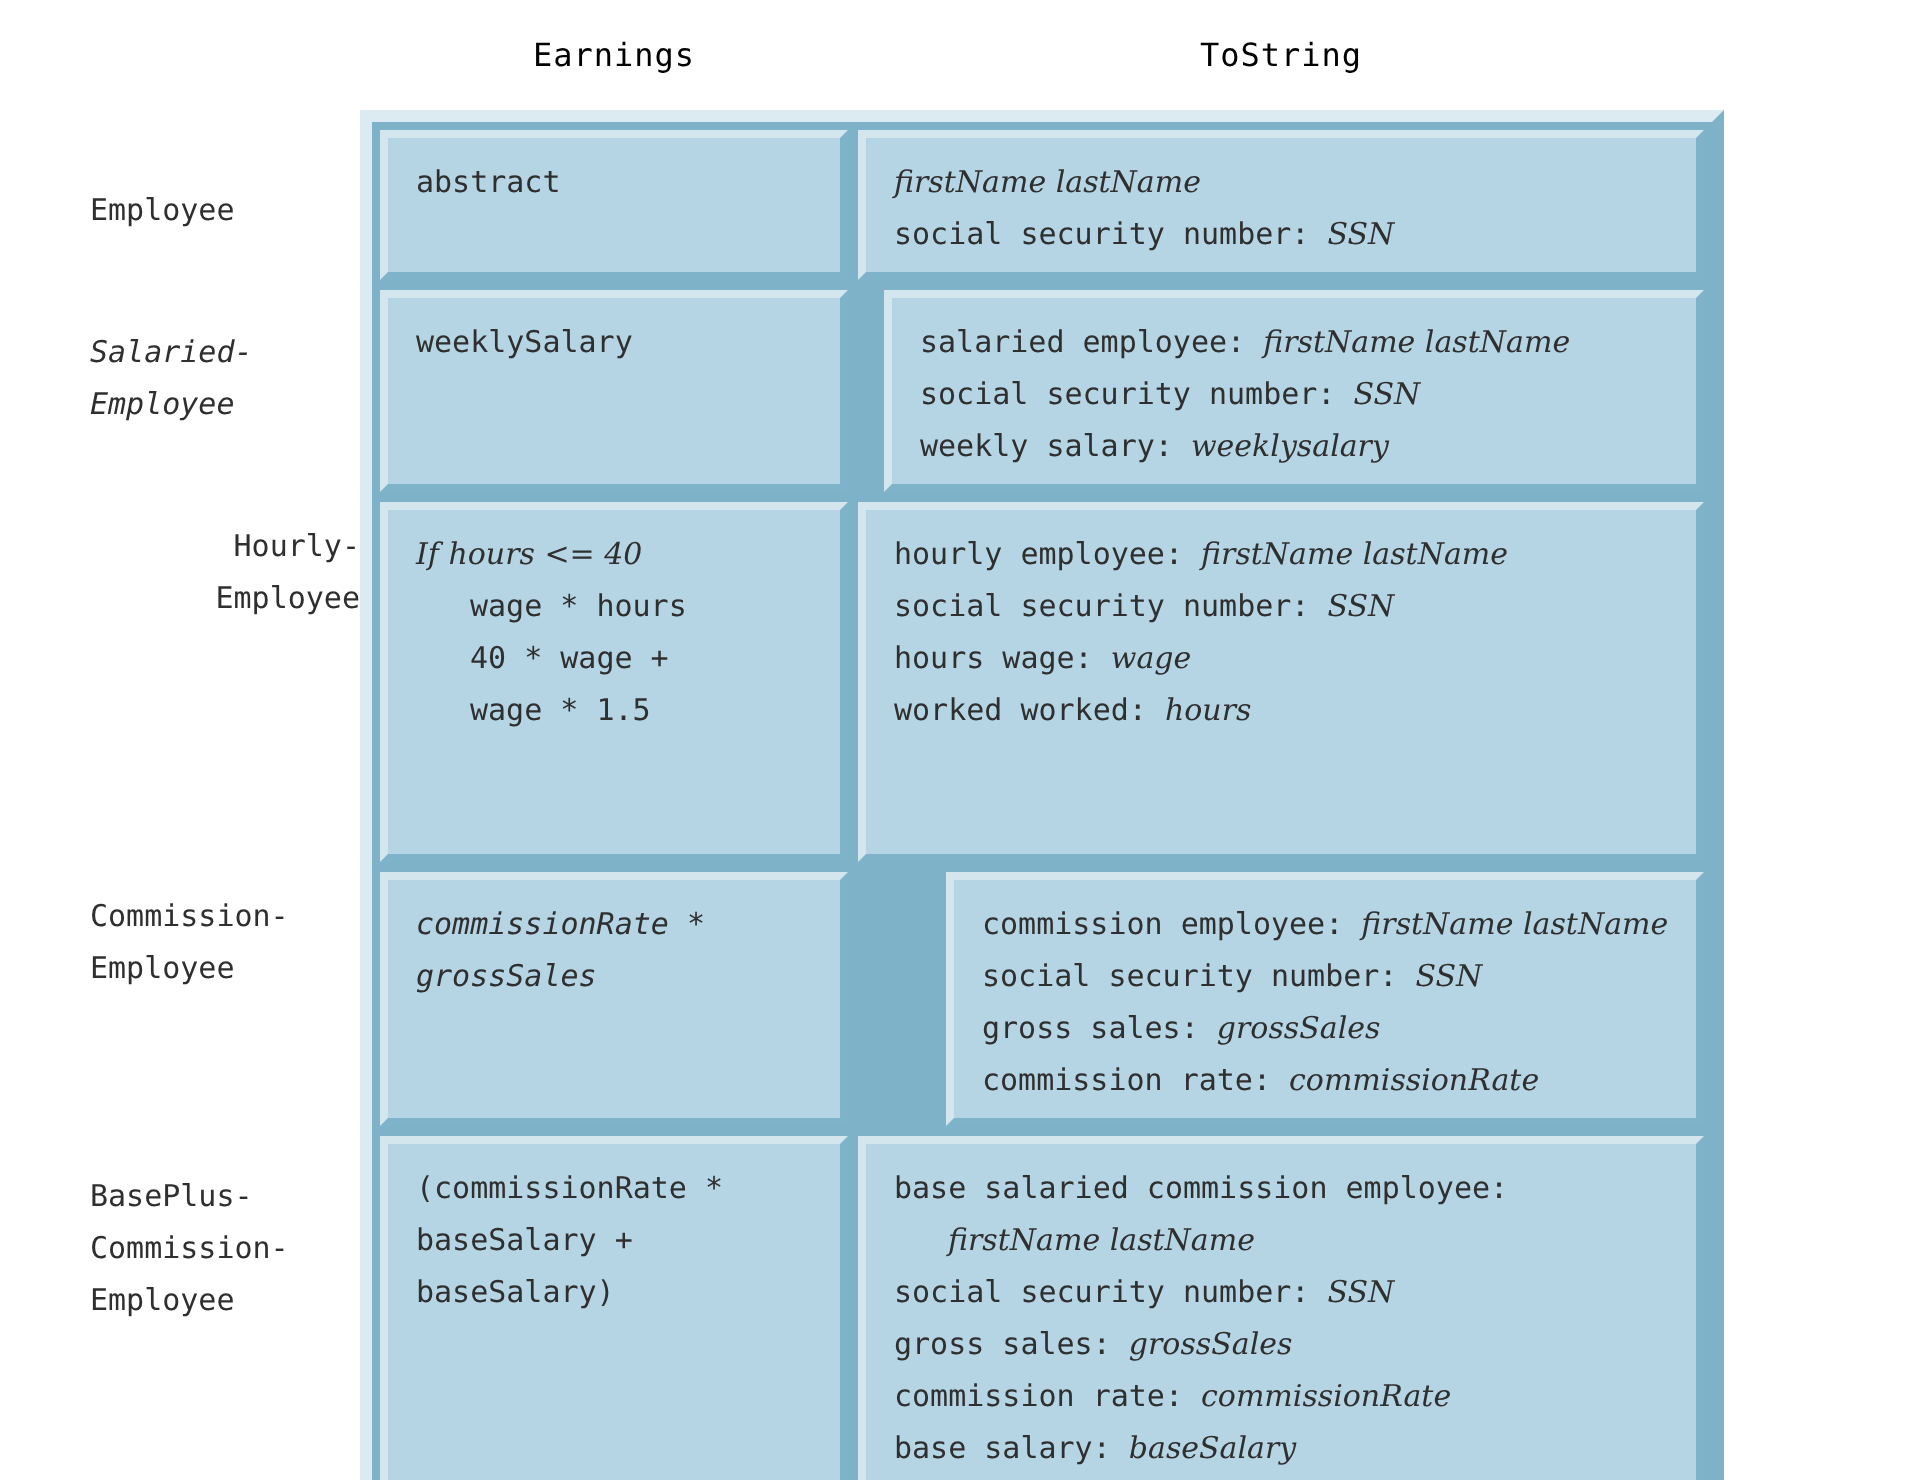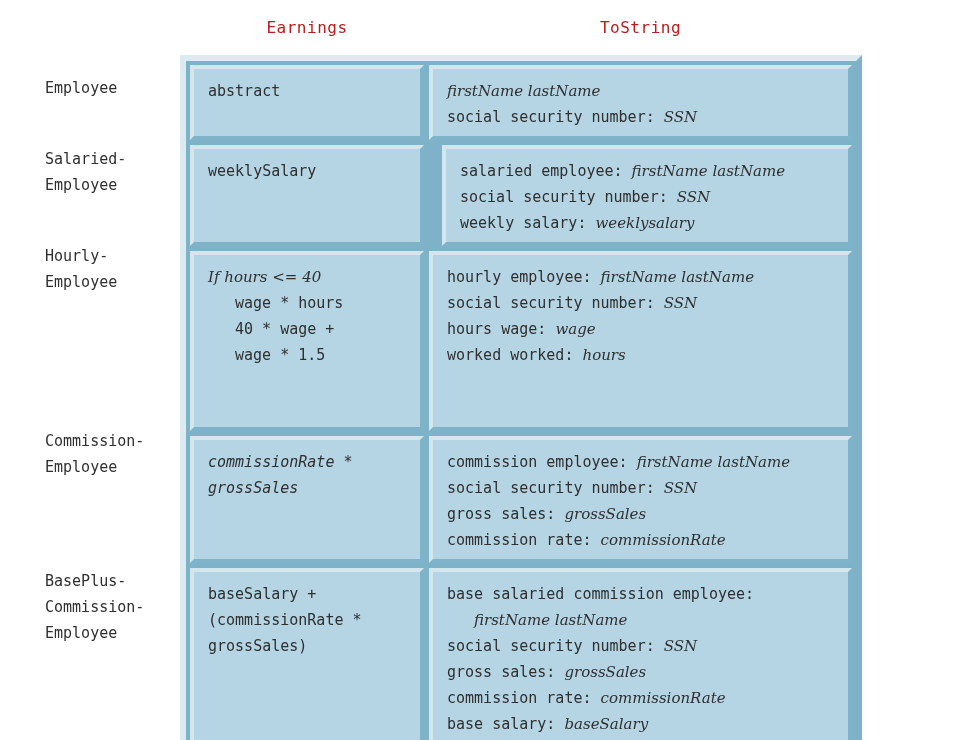--- a/index.html
+++ b/index.html
@@ -11,21 +11,21 @@
     font-family:"DejaVu Sans Mono", monospace;
     color:#2f2f2f;
     -webkit-font-smoothing:antialiased;
   }
   .col-header{
     position:absolute;
     top:18px;
     text-align:center;
     font-size:16px;
     letter-spacing:0.5px;
-    color:#b91c1c;
+    color:#000000;
   }
   #hdr-earnings{left:190px;width:234px;}
   #hdr-tostring{left:429px;width:423px;}
 
   
   .table-frame{
     position:absolute;
     left:180px;top:55px;
     width:682px;
     box-sizing:border-box;
@@ -58,38 +58,39 @@
     font-size:15px;
   }
   
   .row-label{
     position:absolute;
     left:45px;
     width:135px;
     font-size:15px;
     line-height:26px;
     color:#2f2f2f;
+    margin-top:17px;
   }
 </style>
 </head>
 <body>
 
 <div class="col-header" id="hdr-earnings">Earnings</div>
 
 <div class="col-header" id="hdr-tostring">ToString</div>
 
 <div>
     <div class="row-label" style="top: 75px;">
       <div>Employee</div>
     </div>
-    <div class="row-label" style="top: 146px;">
+    <div class="row-label" style="top: 146px; font-style: italic;">
       <div>Salaried-</div>
       <div>Employee</div>
     </div>
-    <div class="row-label" style="top: 243px;">
+    <div class="row-label" style="top: 243px; text-align: right;">
       <div>Hourly-</div>
       <div>Employee</div>
     </div>
     <div class="row-label" style="top: 428px;">
       <div>Commission-</div>
       <div>Employee</div>
     </div>
     <div class="row-label" style="top: 568px;">
       <div>BasePlus-</div>
       <div>Commission-</div>
@@ -123,30 +124,30 @@
       <div class="cell" style="min-height: 180px;">
         <div class="line"><span class="m">hourly employee: </span><span class="v">firstName lastName</span></div>
         <div class="line"><span class="m">social security number: </span><span class="v">SSN</span></div>
         <div class="line"><span class="m">hours wage: </span><span class="v">wage</span></div>
         <div class="line"><span class="m">worked worked: </span><span class="v">hours</span></div>
       </div>
       <div class="cell" style="min-height: 112px; font-style: italic;">
         <div class="line"><span class="m">commissionRate *</span></div>
         <div class="line"><span class="m">grossSales</span></div>
       </div>
-      <div class="cell" style="min-height: 112px;">
+      <div class="cell" style="min-height: 112px; margin-left: 44px;">
         <div class="line"><span class="m">commission employee: </span><span class="v">firstName lastName</span></div>
         <div class="line"><span class="m">social security number: </span><span class="v">SSN</span></div>
         <div class="line"><span class="m">gross sales: </span><span class="v">grossSales</span></div>
         <div class="line"><span class="m">commission rate: </span><span class="v">commissionRate</span></div>
       </div>
       <div class="cell" style="min-height: 178px;">
+        <div class="line"><span class="m">(commissionRate *</span></div>
         <div class="line"><span class="m">baseSalary +</span></div>
-        <div class="line"><span class="m">(commissionRate *</span></div>
-        <div class="line"><span class="m">grossSales)</span></div>
+        <div class="line"><span class="m">baseSalary)</span></div>
       </div>
       <div class="cell" style="min-height: 178px;">
         <div class="line"><span class="m">base salaried commission employee:</span></div>
         <div class="line ind"><span class="v">firstName lastName</span></div>
         <div class="line"><span class="m">social security number: </span><span class="v">SSN</span></div>
         <div class="line"><span class="m">gross sales: </span><span class="v">grossSales</span></div>
         <div class="line"><span class="m">commission rate: </span><span class="v">commissionRate</span></div>
         <div class="line"><span class="m">base salary: </span><span class="v">baseSalary</span></div>
       </div>
     </div>

